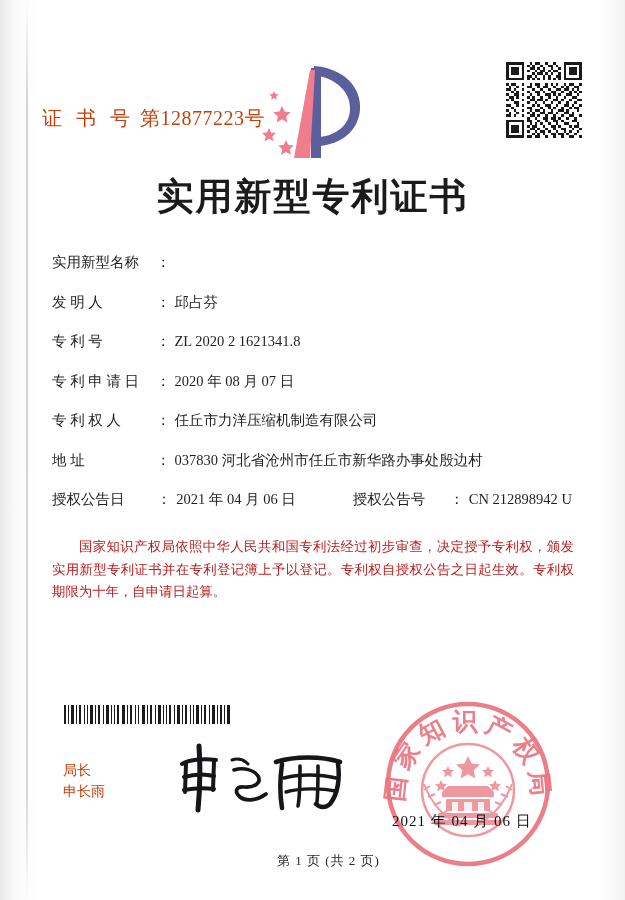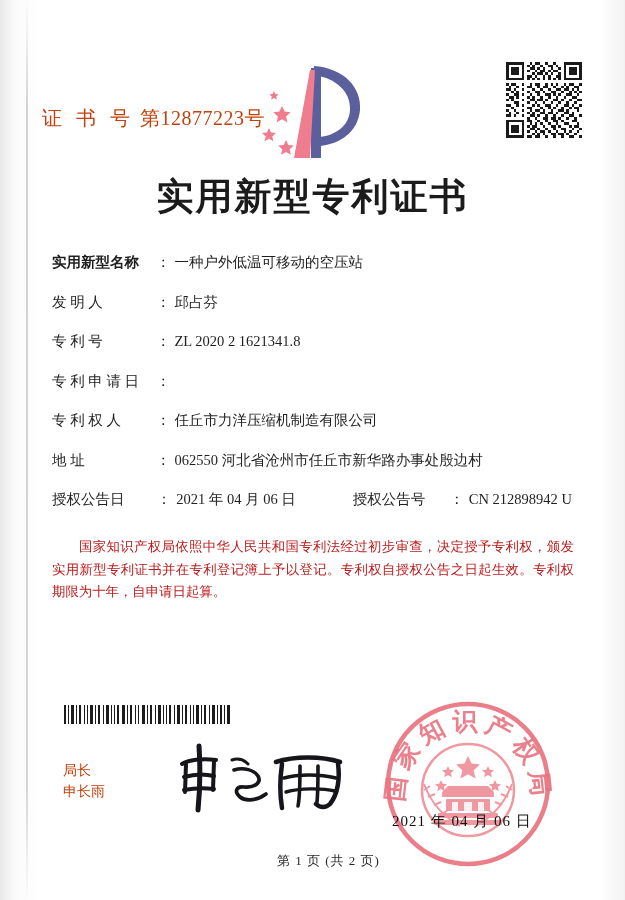--- a/index.html
+++ b/index.html
@@ -92,21 +92,21 @@
     color: #1f1f1f;
     line-height: 20px;
   }
   .field-label {
     width: 104px;
     flex: 0 0 104px;
     display: flex;
     justify-content: space-between;
     white-space: nowrap;
   }
-  .field-label.tight { letter-spacing: 0; font-weight: bold; }
+  .field-label.tight { letter-spacing: 0; }
   .field-colon {
     margin: 0 4px 0 0;
   }
   .field-value {
     white-space: nowrap;
   }
   .field-row.two-col { justify-content: space-between; }
   .second-label {
     width: 96px;
     flex: 0 0 96px;
@@ -265,21 +265,20 @@
   </svg>
 
   <div class="title">实用新型专利证书</div>
 
   <div class="fields">
     <div class="field-row">
       <span class="field-label tight">
         <span>实用新型名称</span>
       </span>
       <span class="field-colon">：</span>
-      <span class="field-value">一种户外低温可移动的空压站</span>
     </div>
 
     <div class="field-row">
       <span class="field-label">
         <span>发 明 人</span>
       </span>
       <span class="field-colon">：</span>
       <span class="field-value">邱占芬</span>
     </div>
 
@@ -289,36 +288,37 @@
       </span>
       <span class="field-colon">：</span>
       <span class="field-value">ZL 2020 2 1621341.8</span>
     </div>
 
     <div class="field-row">
       <span class="field-label">
         <span>专 利 申 请 日</span>
       </span>
       <span class="field-colon">：</span>
+      <span class="field-value">2020 年 08 月 07 日</span>
     </div>
 
     <div class="field-row">
       <span class="field-label">
         <span>专 利 权 人</span>
       </span>
       <span class="field-colon">：</span>
       <span class="field-value">任丘市力洋压缩机制造有限公司</span>
     </div>
 
     <div class="field-row">
       <span class="field-label">
         <span>地 址</span>
       </span>
       <span class="field-colon">：</span>
-      <span class="field-value">062550 河北省沧州市任丘市新华路办事处殷边村</span>
+      <span class="field-value">037830 河北省沧州市任丘市新华路办事处殷边村</span>
     </div>
 
     <div class="field-row two-col">
       <span class="field-label">
         <span>授权公告日</span>
       </span>
       <span class="field-colon">：</span>
       <span class="field-value">2021 年 04 月 06 日</span>
       <span class="second-label">
         <span>授权公告号</span>

